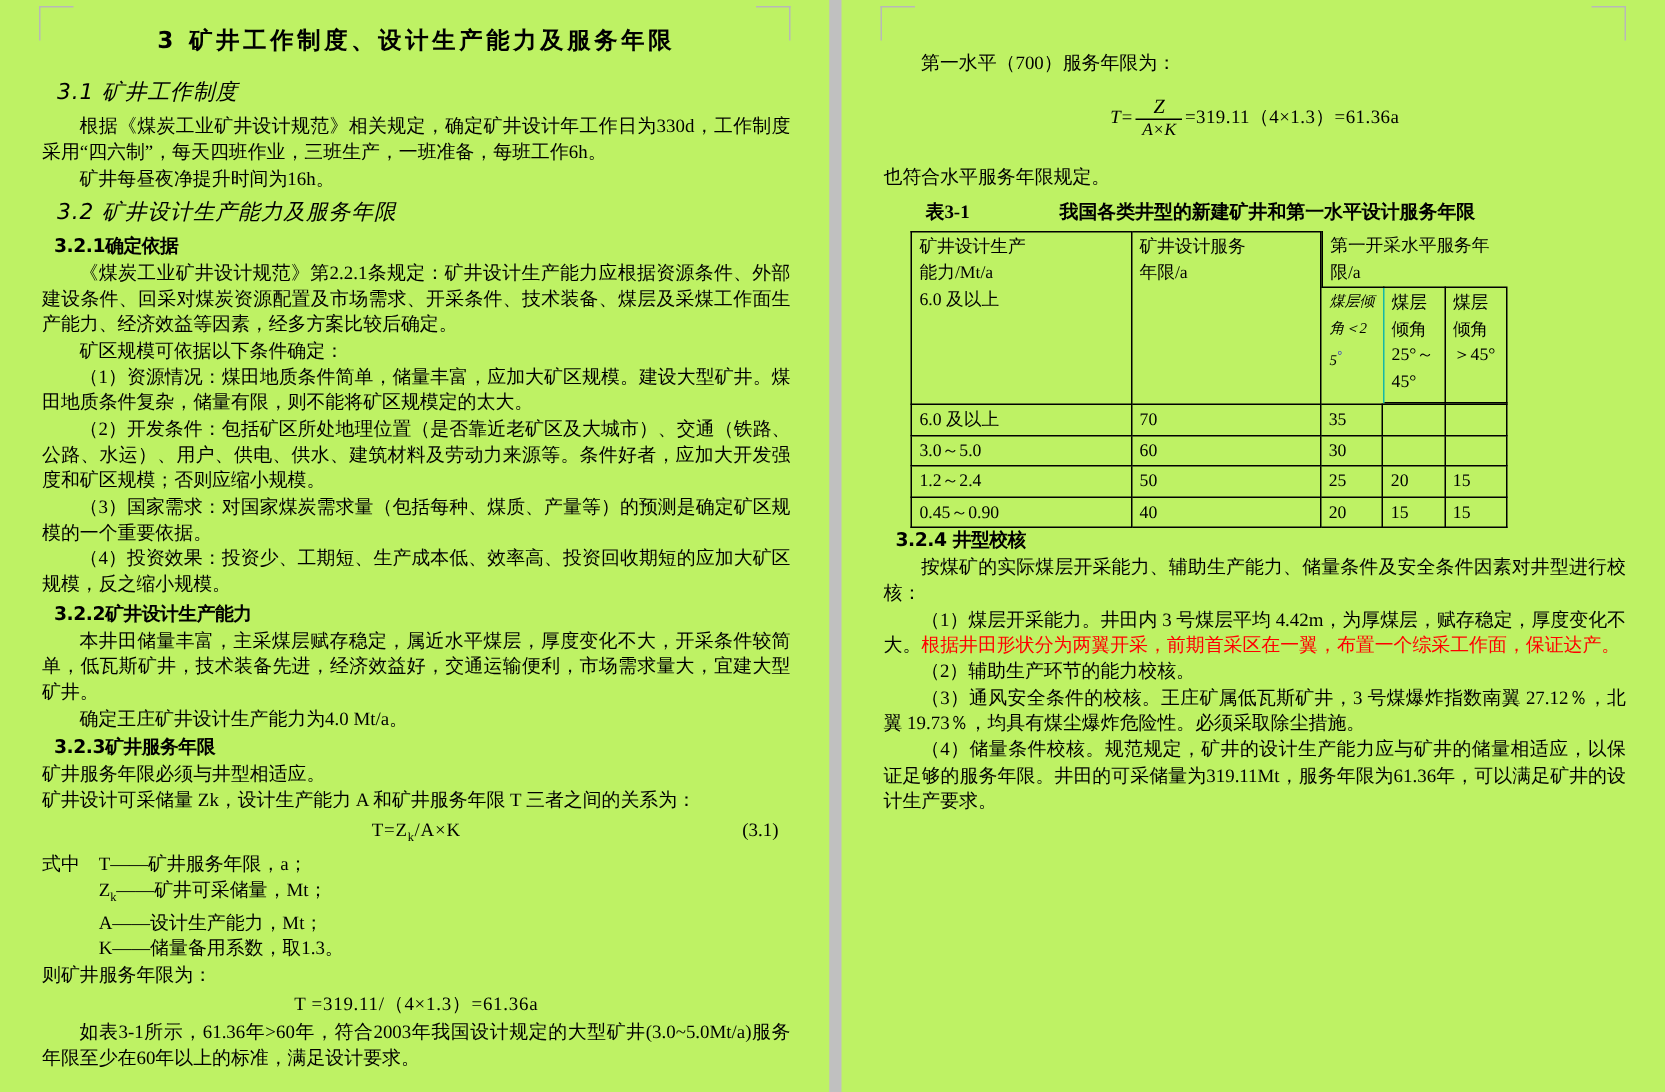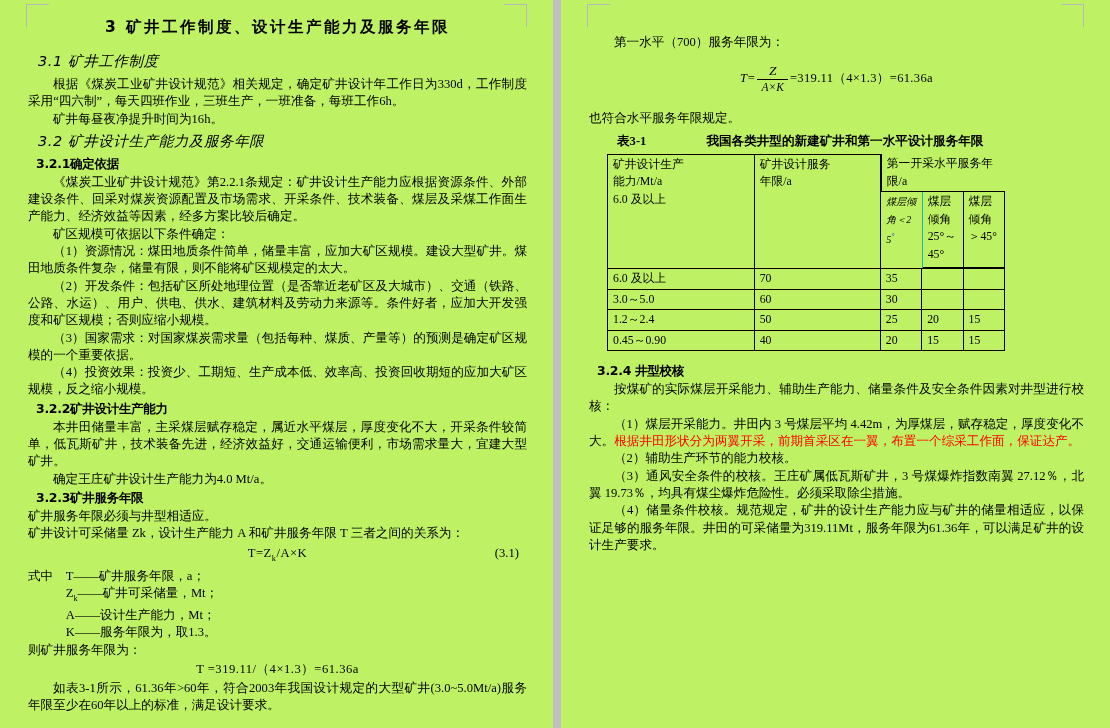--- a/index.html
+++ b/index.html
@@ -233,21 +233,21 @@
       <div class="formula">
         <span class="formula-line">
           <span>T=Z</span><sub>k</sub><span>/A×K</span>
         </span>
         <span class="eqno">(3.1)</span>
       </div>
 
       <div class="defline">式中　T——矿井服务年限，a；</div>
       <div class="defline"><span>　　　Z</span><sub>k</sub><span>——矿井可采储量，Mt；</span></div>
       <div class="defline">　　　A——设计生产能力，Mt；</div>
-      <div class="defline">　　　K——服务年限为，取1.3。</div>
+      <div class="defline">　　　K——储量备用系数，取1.3。</div>
 
       <p class="body noind">则矿井服务年限为：</p>
 
       <div class="formula">
         <span class="formula-line">T =319.11/（4×1.3）=61.36a</span>
       </div>
 
       <p class="body ind">如表3-1所示，61.36年&gt;60年，符合2003年我国设计规定的大型矿井(3.0~5.0Mt/a)服务年限至少在60年以上的标准，满足设计要求。</p>
 
     </div>
@@ -359,21 +359,21 @@
           <tr>
             <td class="c0">0.45～0.90</td>
             <td class="c1">40</td>
             <td class="c2">20</td>
             <td class="c3">15</td>
             <td class="c4">15</td>
           </tr>
         </tbody>
       </table>
 
-      <div class="h3" style="margin-top:12px;">3.2.4 井型校核</div>
+      <div class="h3" style="margin-top:0;">3.2.4 井型校核</div>
 
       <p class="body ind">按煤矿的实际煤层开采能力、辅助生产能力、储量条件及安全条件因素对井型进行校核：</p>
 
       <p class="body ind"><span>（1）煤层开采能力。井田内 3 号煤层平均 4.42m，为厚煤层，赋存稳定，厚度变化不大。</span><span class="red">根据井田形状分为两翼开采，前期首采区在一翼，布置一个综采工作面，保证达产。</span></p>
 
       <p class="body ind red">（2）辅助生产环节的能力校核。</p>
 
       <p class="body ind">（3）通风安全条件的校核。王庄矿属低瓦斯矿井，3 号煤爆炸指数南翼 27.12％，北翼 19.73％，均具有煤尘爆炸危险性。必须采取除尘措施。</p>
 
       <p class="body ind">（4）储量条件校核。规范规定，矿井的设计生产能力应与矿井的储量相适应，以保证足够的服务年限。井田的可采储量为319.11Mt，服务年限为61.36年，可以满足矿井的设计生产要求。</p>

